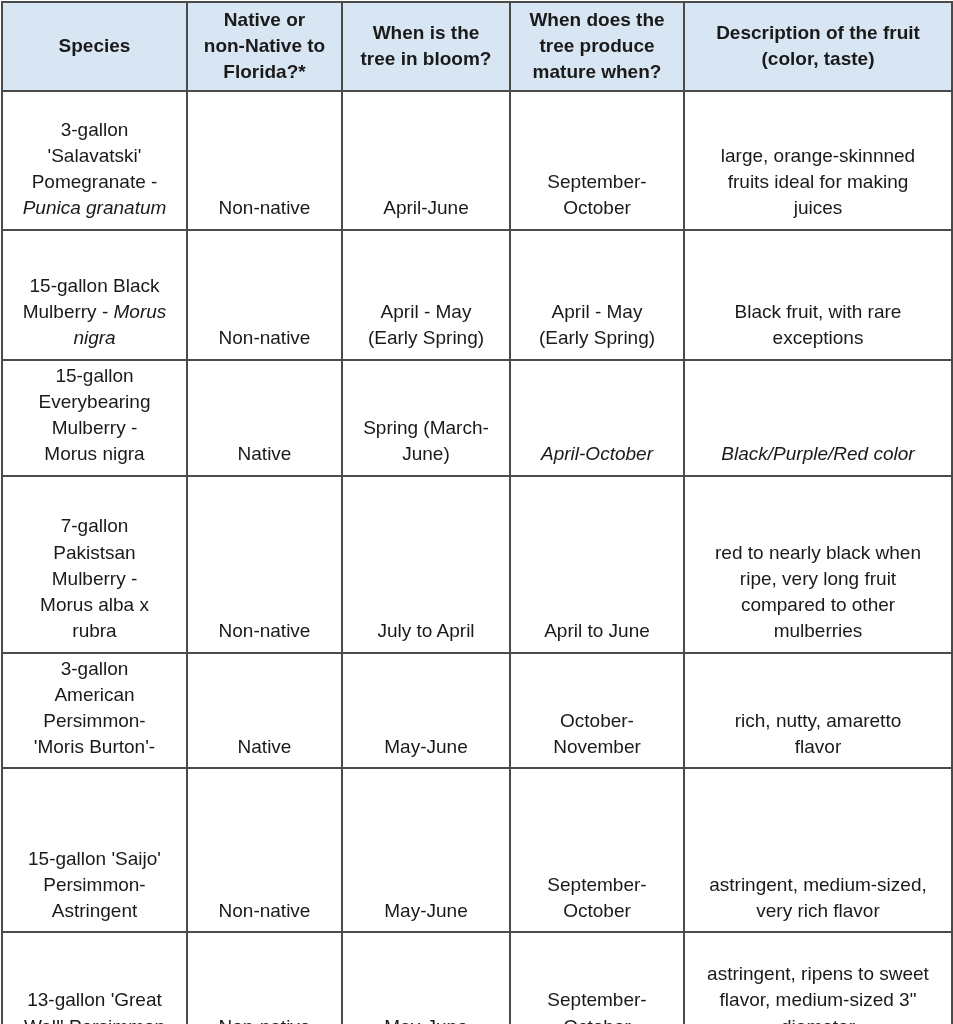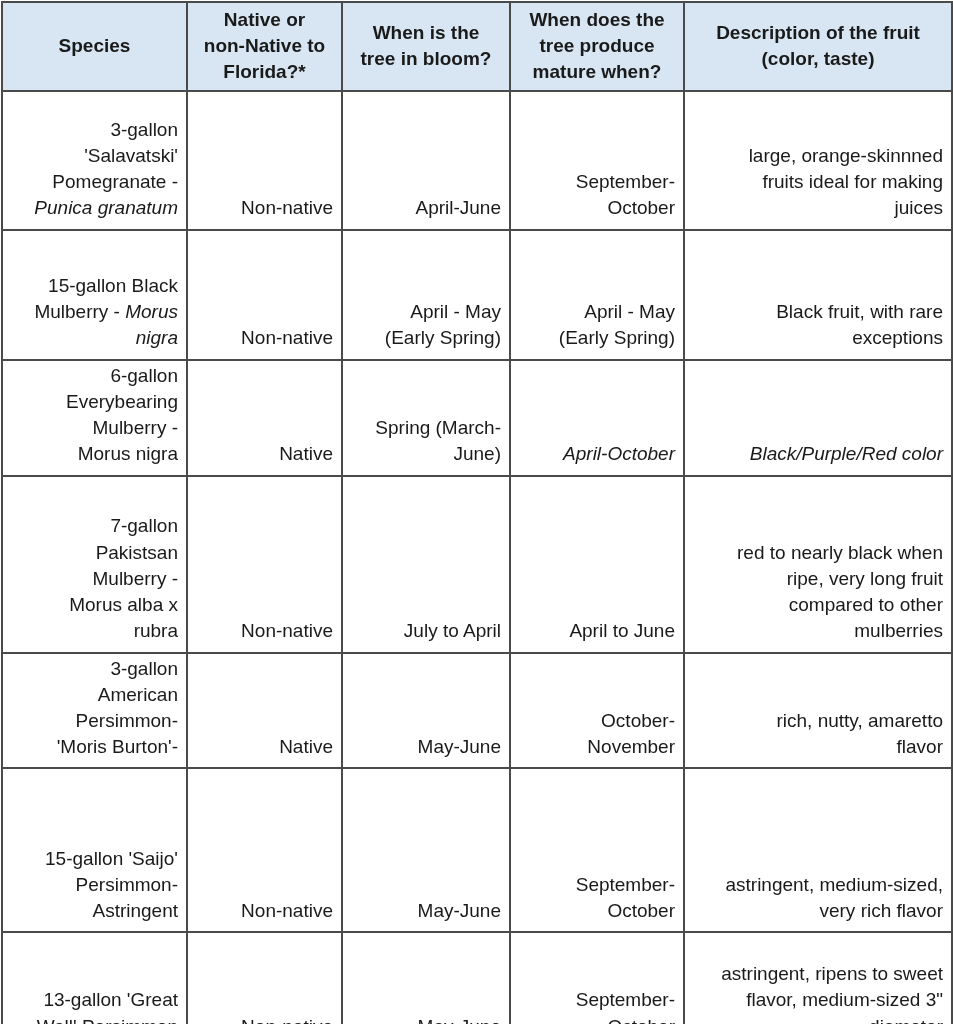--- a/index.html
+++ b/index.html
@@ -38,21 +38,21 @@
   }
   table.fruit-table th {
     background: #d8e6f3;
     font-weight: bold;
     text-align: center;
     vertical-align: middle;
     padding: 4px 6px;
   }
   table.fruit-table td {
     vertical-align: bottom;
-    text-align: right;
+    text-align: center;
   }
   td.vm { vertical-align: middle; }
   td.small { font-size: 16px; font-style: italic; }
   .italic { font-style: italic; margin-top: 40px; }
   
   tr.hdr    { height: 83px;  }
   tr.row-0  { height: 139px; }
   tr.row-1  { height: 130px; border-radius: 23px; }
   tr.row-2  { height: 111px; }
   tr.row-3  { height: 177px; }
@@ -107,21 +107,21 @@
 nigra</span></td>
         <td>Non-native</td>
         <td class="vm">April - May
 (Early Spring)</td>
         <td class="vm">April - May
 (Early Spring)</td>
         <td class="vm">Black fruit, with rare
 exceptions</td>
       </tr>
       <tr class="row-2">
-        <td><span>6-gallon
+        <td><span>15-gallon
 Everybearing
 Mulberry -
 Morus nigra</span><span class="italic"></span></td>
         <td>Native</td>
         <td class="vm">Spring (March-
 June)</td>
         <td class="vm small">April-October</td>
         <td class="vm small">Black/Purple/Red color</td>
       </tr>
       <tr class="row-3">

